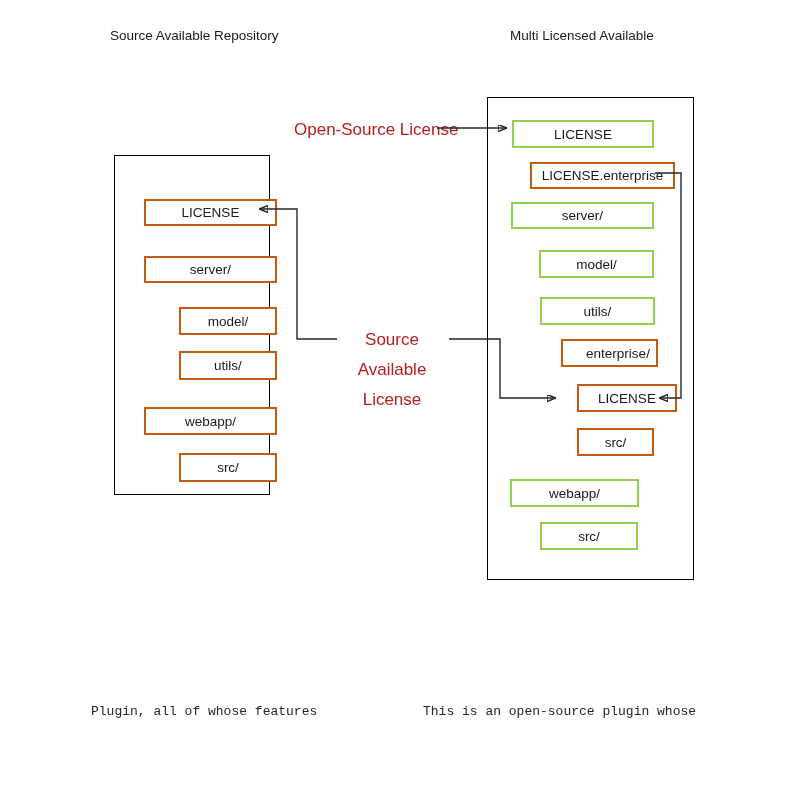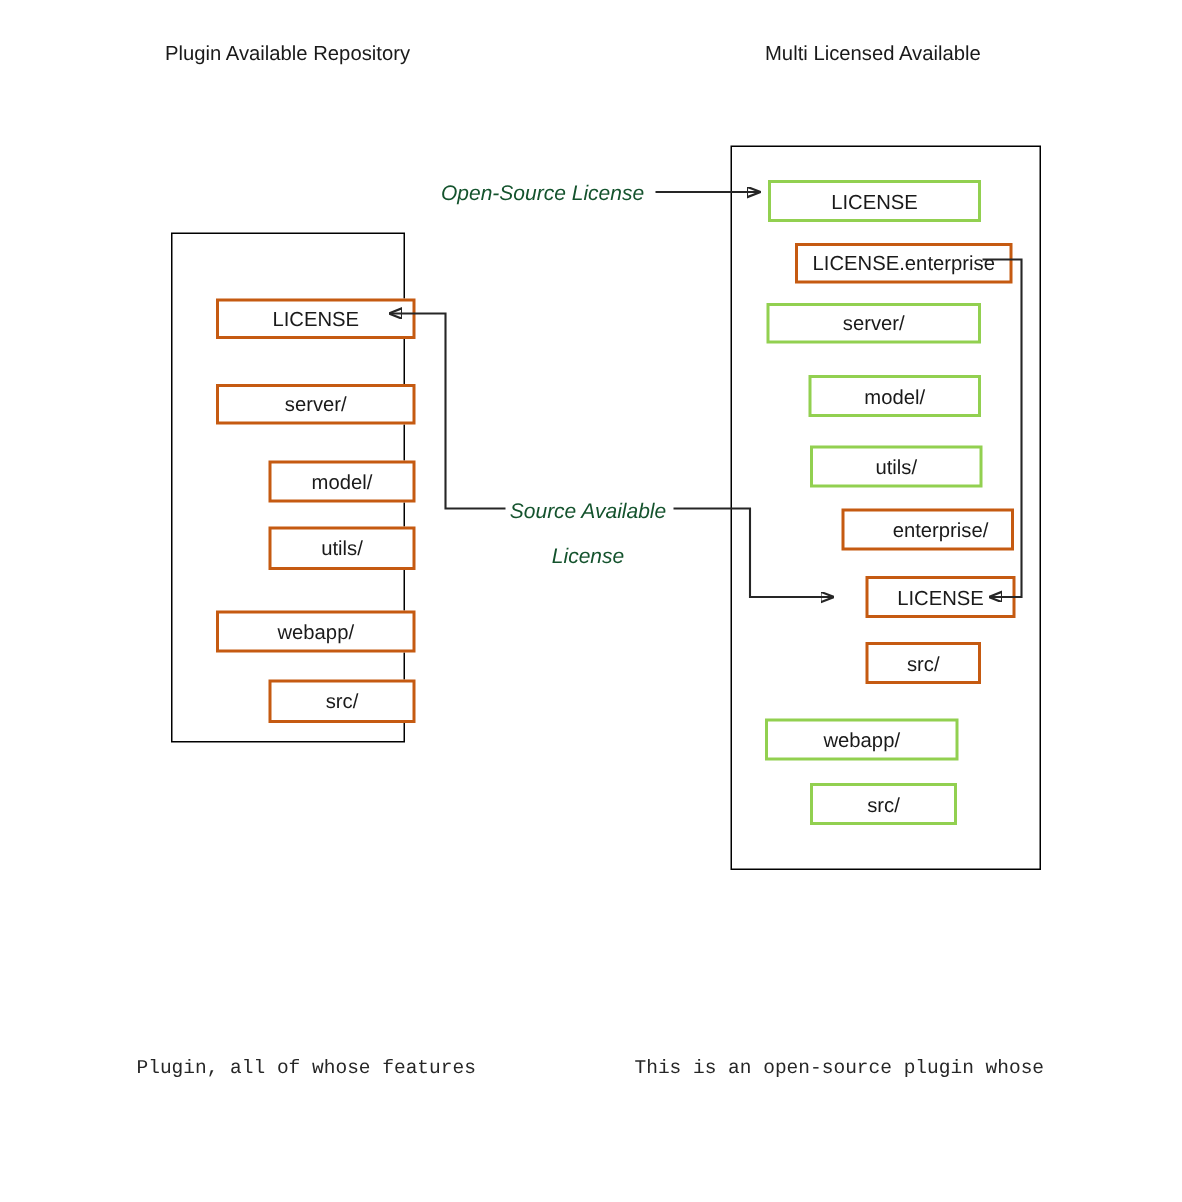--- a/index.html
+++ b/index.html
@@ -35,24 +35,23 @@
     justify-content: center;
     font-size: 13.5px;
     color: #1a1a1a;
     background: #ffffff;
     white-space: nowrap;
   }
   .orange { border: 2px solid #C55A11; margin-left: 19px; }
   .green  { border: 2px solid #92D050; }
   .conn-label {
     position: absolute;
-    font-size: 14px;
-    color: #14532d;
+    font-size: 17px;
+    color: #b91c1c;
     white-space: nowrap;
-    font-style: italic;
   }
   .conn-label.centered {
     text-align: center;
     white-space: normal;
     line-height: 30px;
   }
   .note {
     position: absolute;
     font-family: "Liberation Mono", "DejaVu Sans Mono", monospace;
     font-size: 13px;
@@ -70,39 +69,39 @@
     fill: none;
     stroke: #262626;
     stroke-width: 1.4;
   }
 </style>
 </head>
 <body>
 
 <div id="canvas">
 
-  <div class="title" style="left:110px; top:28px;">Plugin Available Repository</div>
+  <div class="title" style="left:110px; top:28px;">Source Available Repository</div>
   <div class="title" style="left:510px; top:28px;">Multi Licensed Available</div>
 
   <div class="repo" style="left:114px; top:155px; width:156px; height:340px;">
     <div class="fbox orange" style="left:10px; top:43px;  width:133px; height:27px;">LICENSE</div>
     <div class="fbox orange" style="left:10px; top:100px; width:133px; height:27px;">server/</div>
     <div class="fbox orange" style="left:45px; top:151px; width:98px;  height:28px;">model/</div>
     <div class="fbox orange" style="left:45px; top:195px; width:98px;  height:29px;">utils/</div>
     <div class="fbox orange" style="left:10px; top:251px; width:133px; height:28px;">webapp/</div>
     <div class="fbox orange" style="left:45px; top:297px; width:98px;  height:29px;">src/</div>
   </div>
 
   <div class="repo" style="left:487px; top:97px; width:207px; height:483px;">
     <div class="fbox green" style="left:24px; top:22px;  width:142px; height:28px;">LICENSE</div>
     <div class="fbox orange" style="left:23px; top:64px;  width:145px; height:27px;">LICENSE.enterprise</div>
     <div class="fbox green" style="left:23px; top:104px; width:143px; height:27px;">server/</div>
     <div class="fbox green" style="left:51px; top:152px; width:115px; height:28px;">model/</div>
     <div class="fbox green" style="left:52px; top:199px; width:115px; height:28px;">utils/</div>
-    <div class="fbox orange" style="left:54px; top:241px; width:115px; height:28px;padding-left:17px;">enterprise/</div>
+    <div class="fbox orange" style="left:54px; top:241px; width:97px; height:28px;padding-left:17px;">enterprise/</div>
     <div class="fbox orange" style="left:70px; top:286px; width:100px; height:28px;">LICENSE</div>
     <div class="fbox orange" style="left:70px; top:330px; width:77px;  height:28px;">src/</div>
     <div class="fbox green" style="left:22px; top:381px; width:129px; height:28px;">webapp/</div>
     <div class="fbox green" style="left:52px; top:424px; width:98px;  height:28px;">src/</div>
   </div>
 
   <div class="conn-label" style="left:294px; top:120px;">Open-Source License</div>
 
   <div class="conn-label centered" style="left:333px; top:325px; width:118px;">
     <span style="display:block;">Source Available</span>

